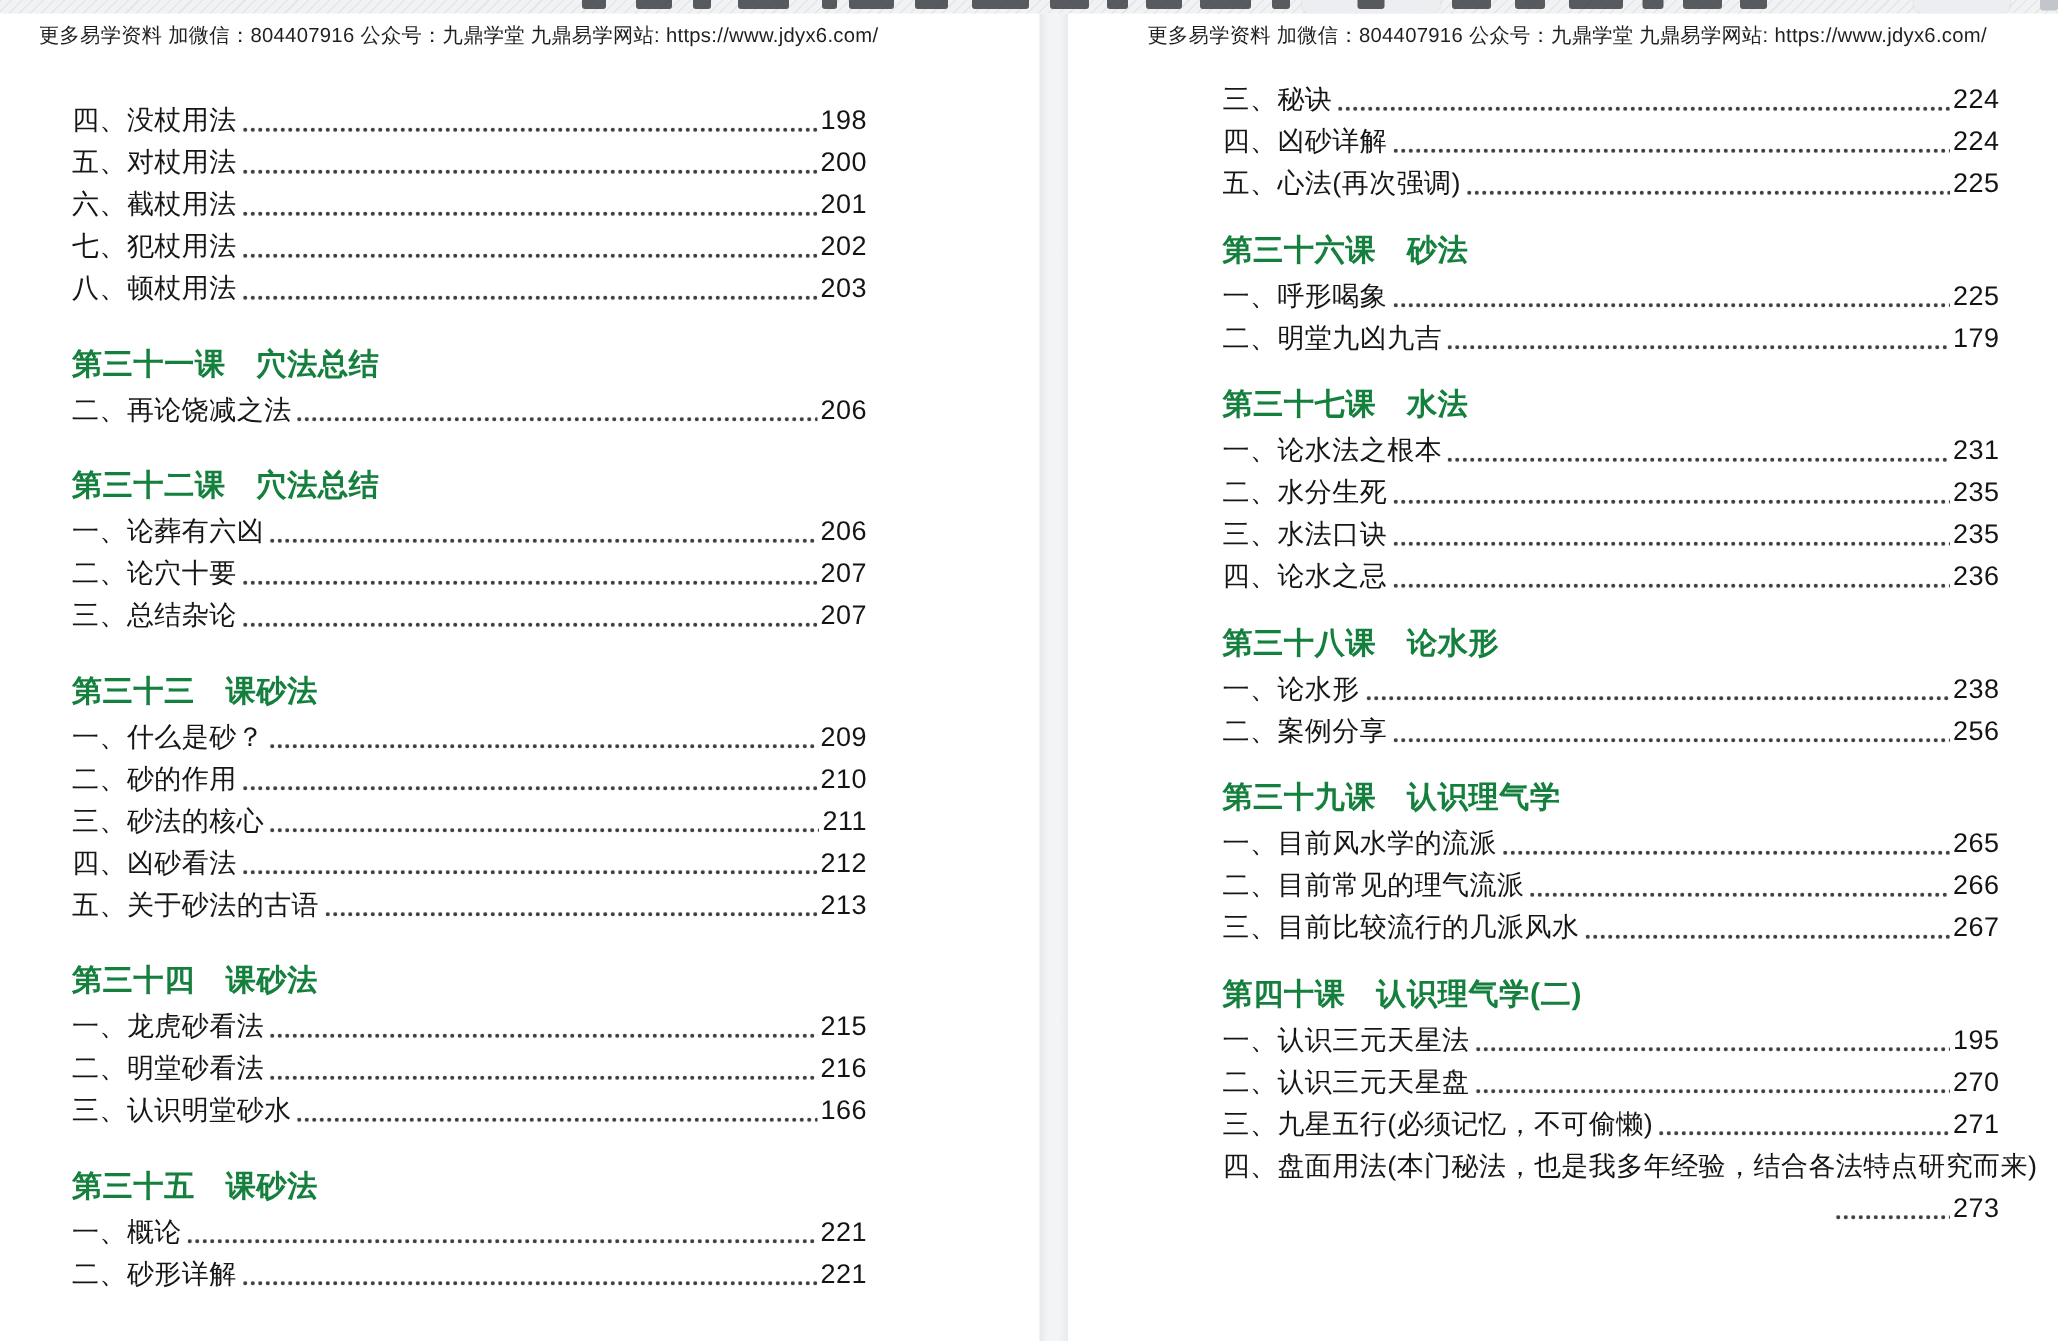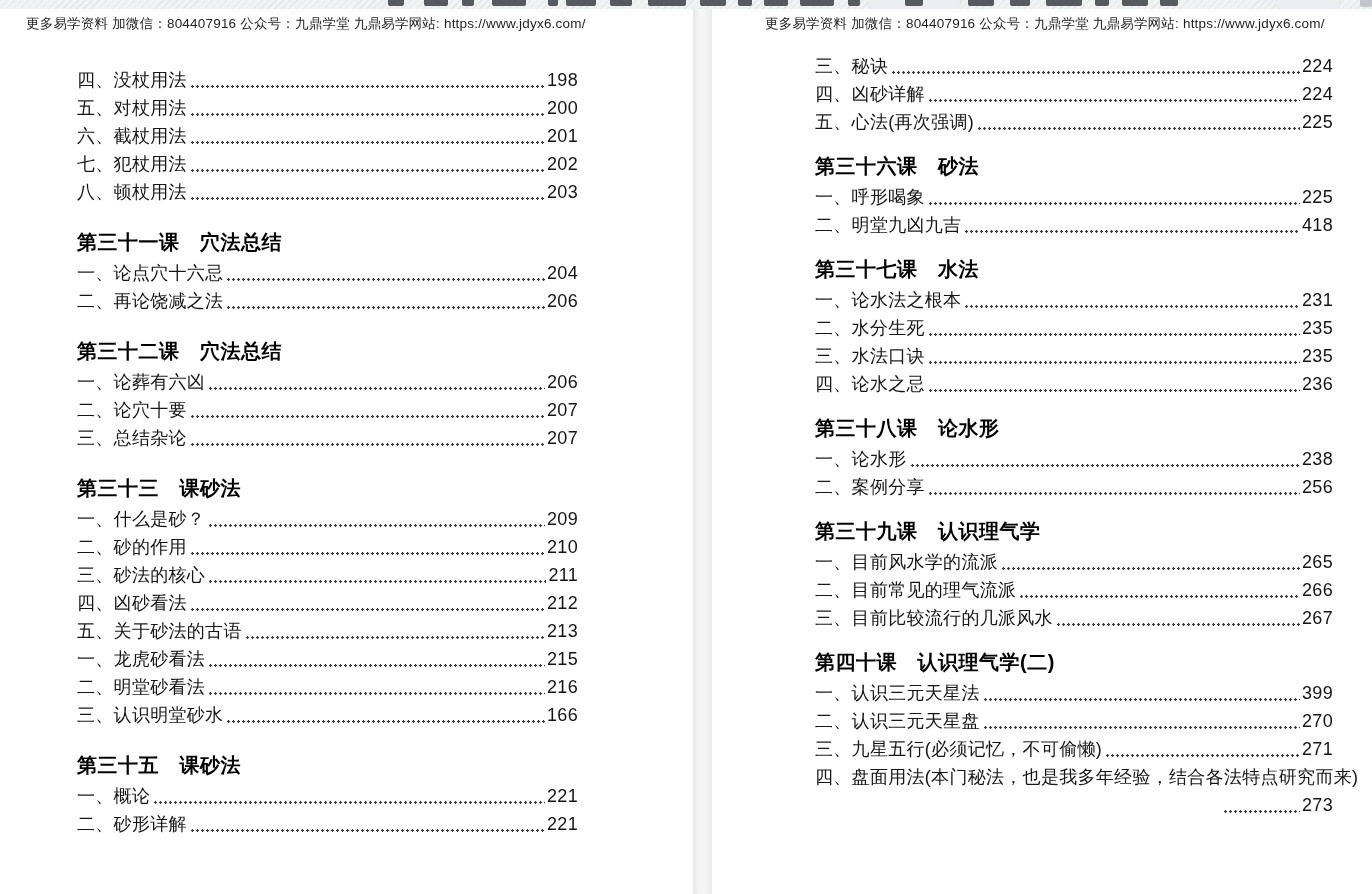--- a/index.html
+++ b/index.html
@@ -26,25 +26,25 @@
   .page.left{width:693px;padding:5px 115px 0 26px;}
   .gutter{width:19px;height:100%;
     background:linear-gradient(90deg,#e6e8eb 0%,#f3f4f6 30%,#f4f5f7 65%,#e9ebee 100%);}
   .page.right{flex:1;padding:5px 39px 0 53px;}
 
   .page-header{
     font-size:13.5px;line-height:20px;color:#1f1f1f;letter-spacing:.2px;
     white-space:nowrap;
   }
 
-  .toc{margin-left:51px;}
+  .toc{margin-left:22px;}
   .page.right .toc{margin-left:50px;}
 
   .group-title{
-    font-size:20px;font-weight:bold;color:#000000;
+    font-size:20px;font-weight:bold;color:#15803d;
     height:33px;display:flex;align-items:center;white-space:nowrap;
     margin-top:20px;letter-spacing:.5px;
   }
   .page.right .group-title{margin-top:14px;}
   .page.left  .group:first-child{margin-top:32px;}
   .page.right .group:first-child{margin-top:18px;}
   .page.left  .group:first-child .group-title,
   .page.right .group:first-child .group-title{display:none;}
 
   .toc-row{height:28px;display:flex;align-items:center;}
@@ -118,25 +118,20 @@
             </div>
             <div class="toc-row">
               <span class="toc-label">八、顿杖用法</span>
               <span class="leader"></span>
               <span class="toc-page">203</span>
             </div>
           </div>
           <div class="group">
             <div class="group-title">第三十一课　穴法总结</div>
             <div class="toc-row">
-              <span class="toc-label">一、论点穴十六忌</span>
-              <span class="leader"></span>
-              <span class="toc-page">204</span>
-            </div>
-            <div class="toc-row">
               <span class="toc-label">二、再论饶减之法</span>
               <span class="leader"></span>
               <span class="toc-page">206</span>
             </div>
           </div>
           <div class="group">
             <div class="group-title">第三十二课　穴法总结</div>
             <div class="toc-row">
               <span class="toc-label">一、论葬有六凶</span>
               <span class="leader"></span>
@@ -175,20 +170,21 @@
               <span class="leader"></span>
               <span class="toc-page">212</span>
             </div>
             <div class="toc-row">
               <span class="toc-label">五、关于砂法的古语</span>
               <span class="leader"></span>
               <span class="toc-page">213</span>
             </div>
           </div>
           <div class="group">
+            <div class="group-title">第三十四　课砂法</div>
             <div class="toc-row">
               <span class="toc-label">一、龙虎砂看法</span>
               <span class="leader"></span>
               <span class="toc-page">215</span>
             </div>
             <div class="toc-row">
               <span class="toc-label">二、明堂砂看法</span>
               <span class="leader"></span>
               <span class="toc-page">216</span>
             </div>
@@ -239,21 +235,21 @@
           <div class="group">
             <div class="group-title">第三十六课　砂法</div>
             <div class="toc-row">
               <span class="toc-label">一、呼形喝象</span>
               <span class="leader"></span>
               <span class="toc-page">225</span>
             </div>
             <div class="toc-row">
               <span class="toc-label">二、明堂九凶九吉</span>
               <span class="leader"></span>
-              <span class="toc-page">418</span>
+              <span class="toc-page">179</span>
             </div>
           </div>
           <div class="group">
             <div class="group-title">第三十七课　水法</div>
             <div class="toc-row">
               <span class="toc-label">一、论水法之根本</span>
               <span class="leader"></span>
               <span class="toc-page">231</span>
             </div>
             <div class="toc-row">
@@ -301,21 +297,21 @@
               <span class="toc-label">三、目前比较流行的几派风水</span>
               <span class="leader"></span>
               <span class="toc-page">267</span>
             </div>
           </div>
           <div class="group">
             <div class="group-title">第四十课　认识理气学(二)</div>
             <div class="toc-row">
               <span class="toc-label">一、认识三元天星法</span>
               <span class="leader"></span>
-              <span class="toc-page">399</span>
+              <span class="toc-page">195</span>
             </div>
             <div class="toc-row">
               <span class="toc-label">二、认识三元天星盘</span>
               <span class="leader"></span>
               <span class="toc-page">270</span>
             </div>
             <div class="toc-row">
               <span class="toc-label">三、九星五行(必须记忆，不可偷懒)</span>
               <span class="leader"></span>
               <span class="toc-page">271</span>

